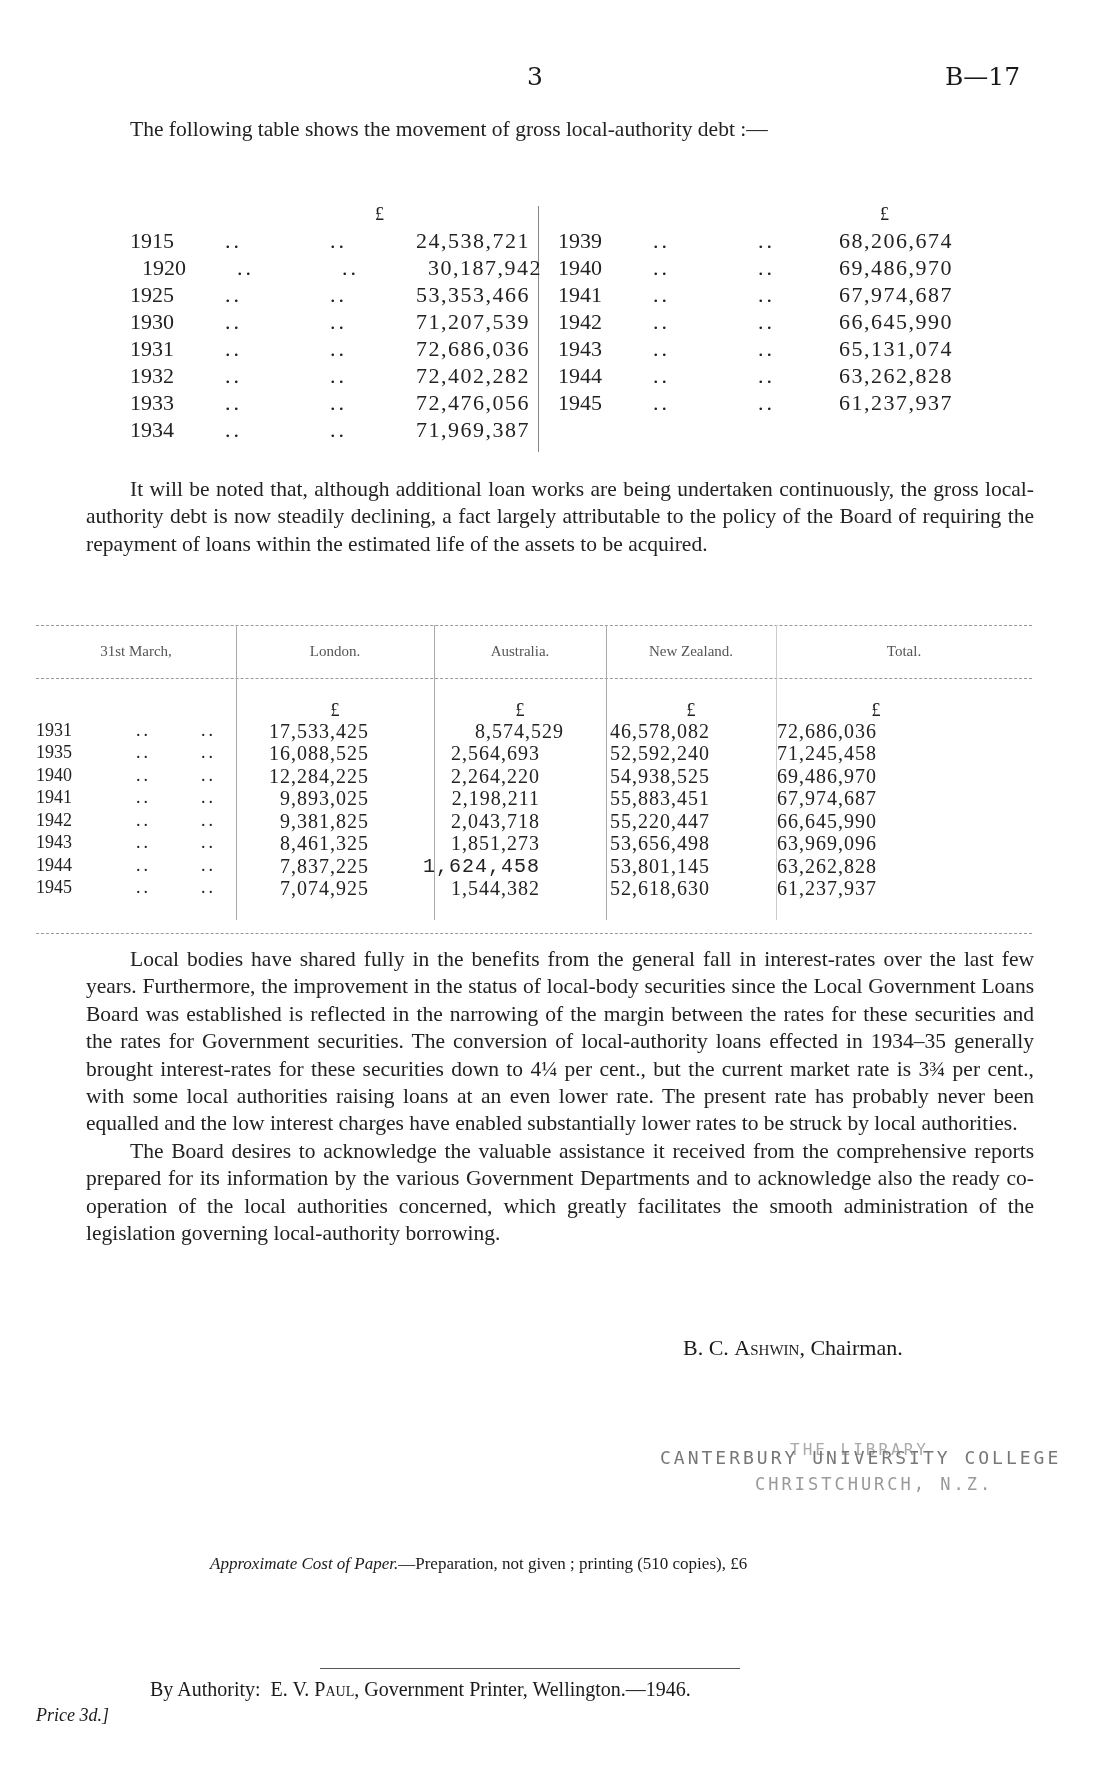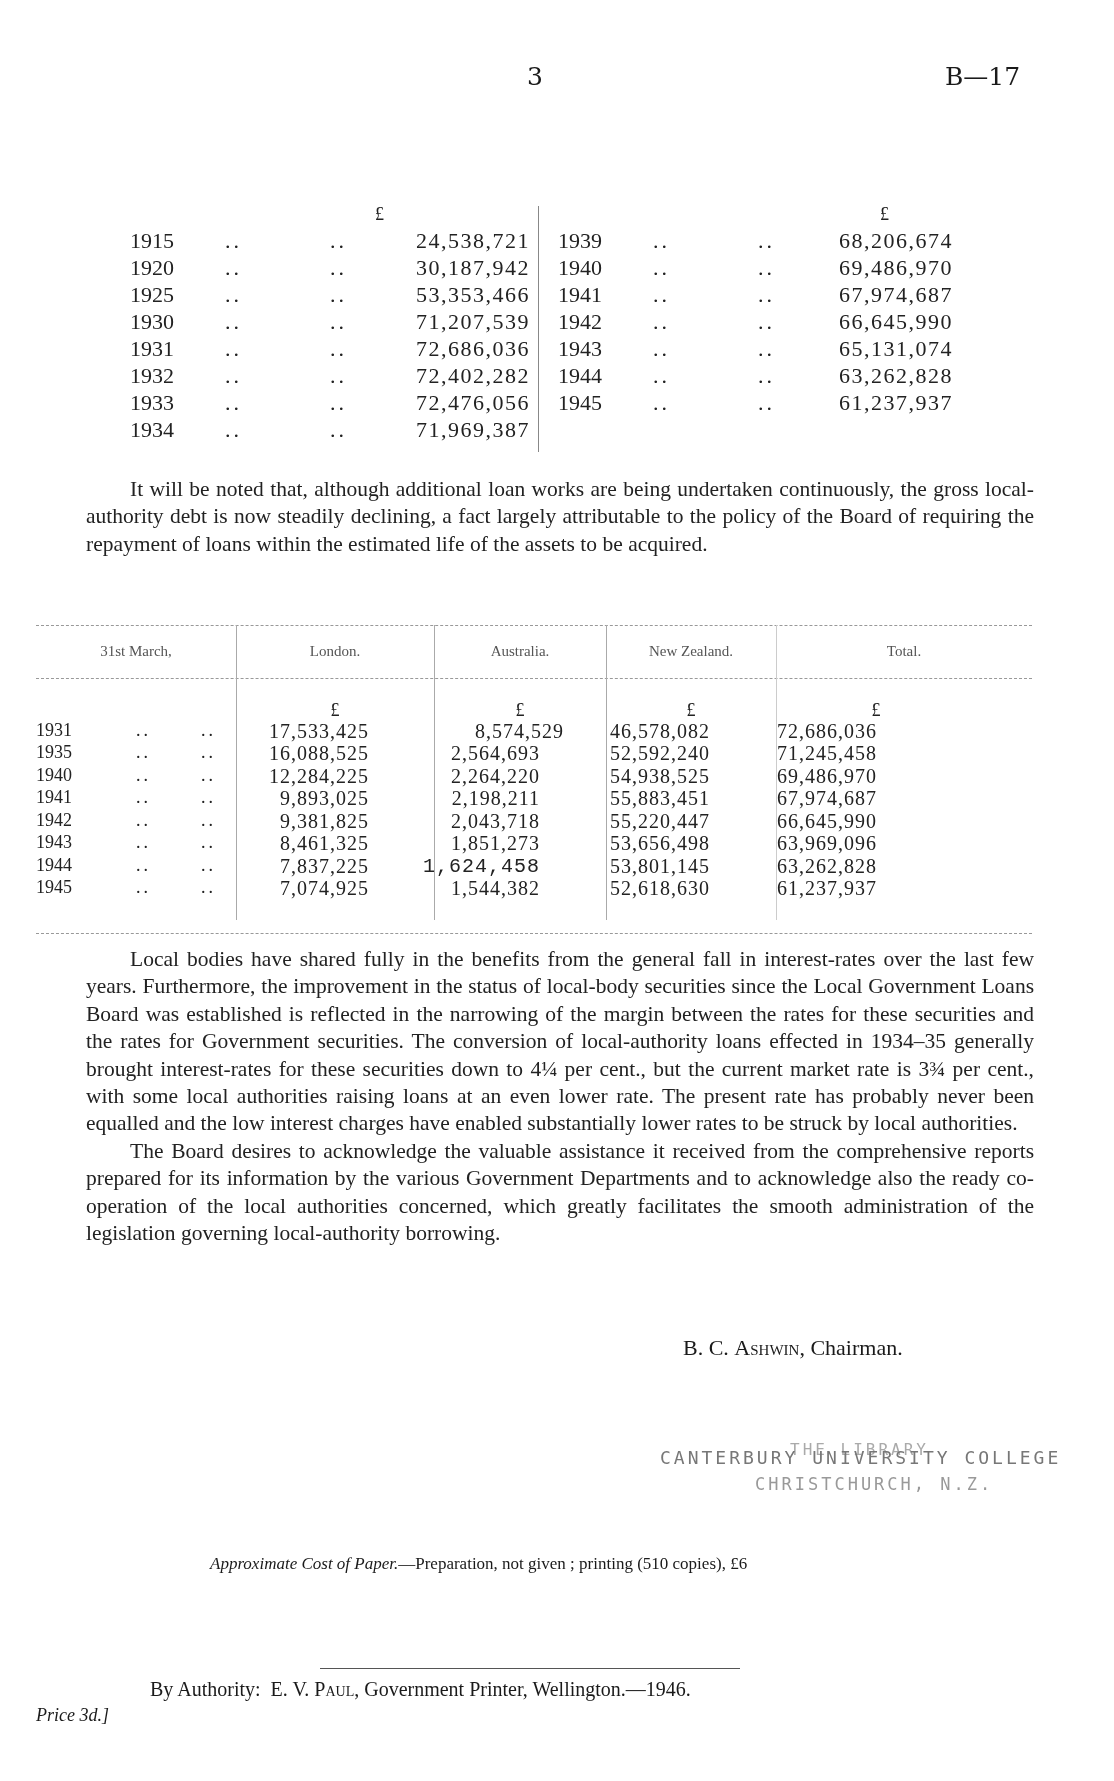--- a/index.html
+++ b/index.html
@@ -45,35 +45,36 @@
   .printer { left: 150px; top: 1678px; font-family: "Liberation Serif", serif; font-size: 20px; }
   .price { left: 36px; top: 1705px; font-family: "Liberation Serif", serif; font-size: 18px; font-style: italic; }
 </style>
 </head>
 <body>
 
 <div class="abs page-num">3</div>
 <div class="abs doc-id">B—17</div>
 
 <div class="para" style="top:116px;">
+  <p>The following table shows the movement of gross local-authority debt :—</p>
 </div>
 
 <div class="t1">
   <div class="abs" style="left:245px; top:-2px; font-size:18px;">£</div>
   <div class="abs" style="left:750px; top:-2px; font-size:18px;">£</div>
   <div class="vline" style="left:408px; top:0; height:246px;"></div>
 
   <div>
     <div class="t1row" style="top:22px; left:0; width:400px;">
         <span class="yr">1915</span>
         <span class="dots1">..</span>
         <span class="dots2">..</span>
         <span class="val">24,538,721</span>
       </div>
-    <div class="t1row" style="top:49px; left:0; width:400px;">
+    <div class="t1row" style="top:49px; left:12px; width:400px;">
         <span class="yr">1920</span>
         <span class="dots1">..</span>
         <span class="dots2">..</span>
         <span class="val">30,187,942</span>
       </div>
     <div class="t1row" style="top:76px; left:0; width:400px;">
         <span class="yr">1925</span>
         <span class="dots1">..</span>
         <span class="dots2">..</span>
         <span class="val">53,353,466</span>

